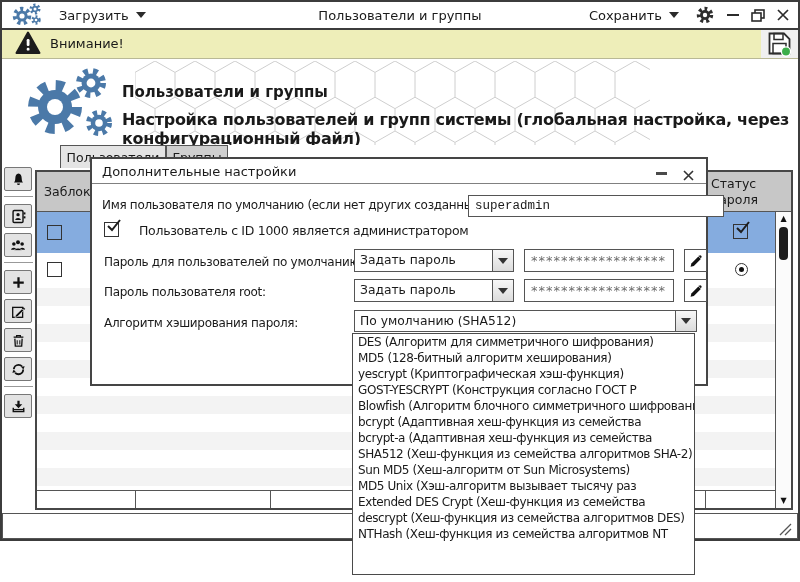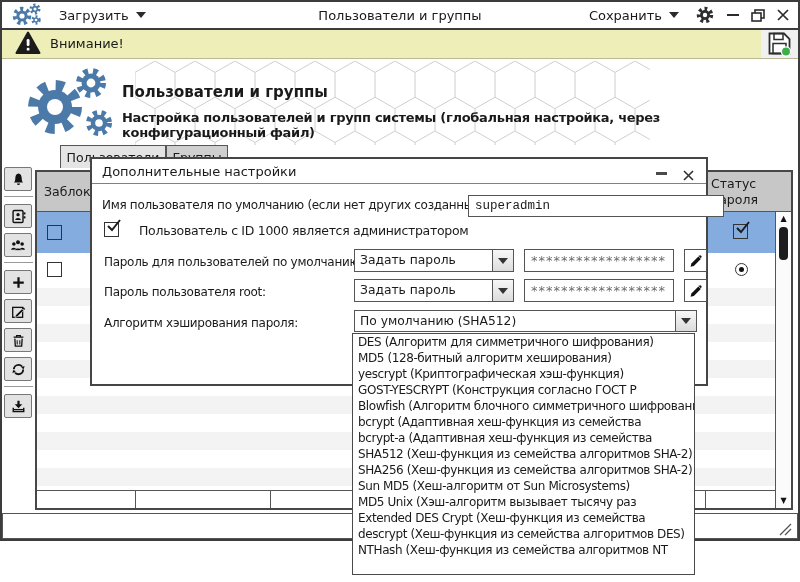--- a/index.html
+++ b/index.html
@@ -29,21 +29,21 @@
   .warn-text { font-size:13px; margin-left:9px; }
   .savecell { position:absolute; right:0; top:0; width:37px; height:30px; background:#f0f0f0;
               display:flex; align-items:center; justify-content:center; }
 
   
   .header { position:absolute; left:2px; top:61px; width:796px; height:84px; background:#fff;
             overflow:hidden; z-index:1; }
   .hexes { position:absolute; left:133px; top:0; opacity:.85; }
   .h-gears { position:absolute; left:16px; top:4px; }
   .h-title { position:absolute; left:120px; top:22px; font-size:15px; font-weight:bold; }
-  .h-sub   { position:absolute; left:120px; top:49px; font-size:13px; font-weight:bold; letter-spacing:-0.3px; }
+  .h-sub   { position:absolute; left:120px; top:49px; font-size:16px; font-weight:bold; letter-spacing:-0.3px; }
 
   
   .tab { position:absolute; top:145px; height:23px; background:#e4e4e4; border:1px solid #555;
          border-bottom:none; font-size:12.5px; text-align:center; padding-top:4px; z-index:2; }
   .tab.users { left:60px; width:106px; }
   .tab.groups { left:166px; width:62px; background:#cfcfcf; }
 
   
   .toolbar { position:absolute; left:4px; top:167px; width:29px; z-index:2; }
   .tbtn { width:28px; height:24px; background:#e3e3e3; border:1px solid #777; border-radius:2px;
@@ -404,21 +404,20 @@
 
   <div class="popup">
     <div class="opt">DES (Алгоритм для симметричного шифрования)</div>
     <div class="opt">MD5 (128-битный алгоритм хеширования)</div>
     <div class="opt">yescrypt (Криптографическая хэш-функция)</div>
     <div class="opt">GOST-YESCRYPT (Конструкция согласно ГОСТ Р</div>
     <div class="opt">Blowfish (Алгоритм блочного симметричного шифрования)</div>
     <div class="opt">bcrypt (Адаптивная хеш-функция из семейства</div>
     <div class="opt">bcrypt-a (Адаптивная хеш-функция из семейства</div>
     <div class="opt">SHA512 (Хеш-функция из семейства алгоритмов SHA-2)</div>
-    <div class="opt">SHA256 (Хеш-функция из семейства алгоритмов SHA-2)</div>
     <div class="opt">Sun MD5 (Хеш-алгоритм от Sun Microsystems)</div>
     <div class="opt">MD5 Unix (Хэш-алгоритм вызывает тысячу раз</div>
     <div class="opt">Extended DES Crypt (Хеш-функция из семейства</div>
     <div class="opt">descrypt (Хеш-функция из семейства алгоритмов DES)</div>
     <div class="opt">NTHash (Хеш-функция из семейства алгоритмов NT</div>
   </div>
 
 </div>
 
 </body></html>

